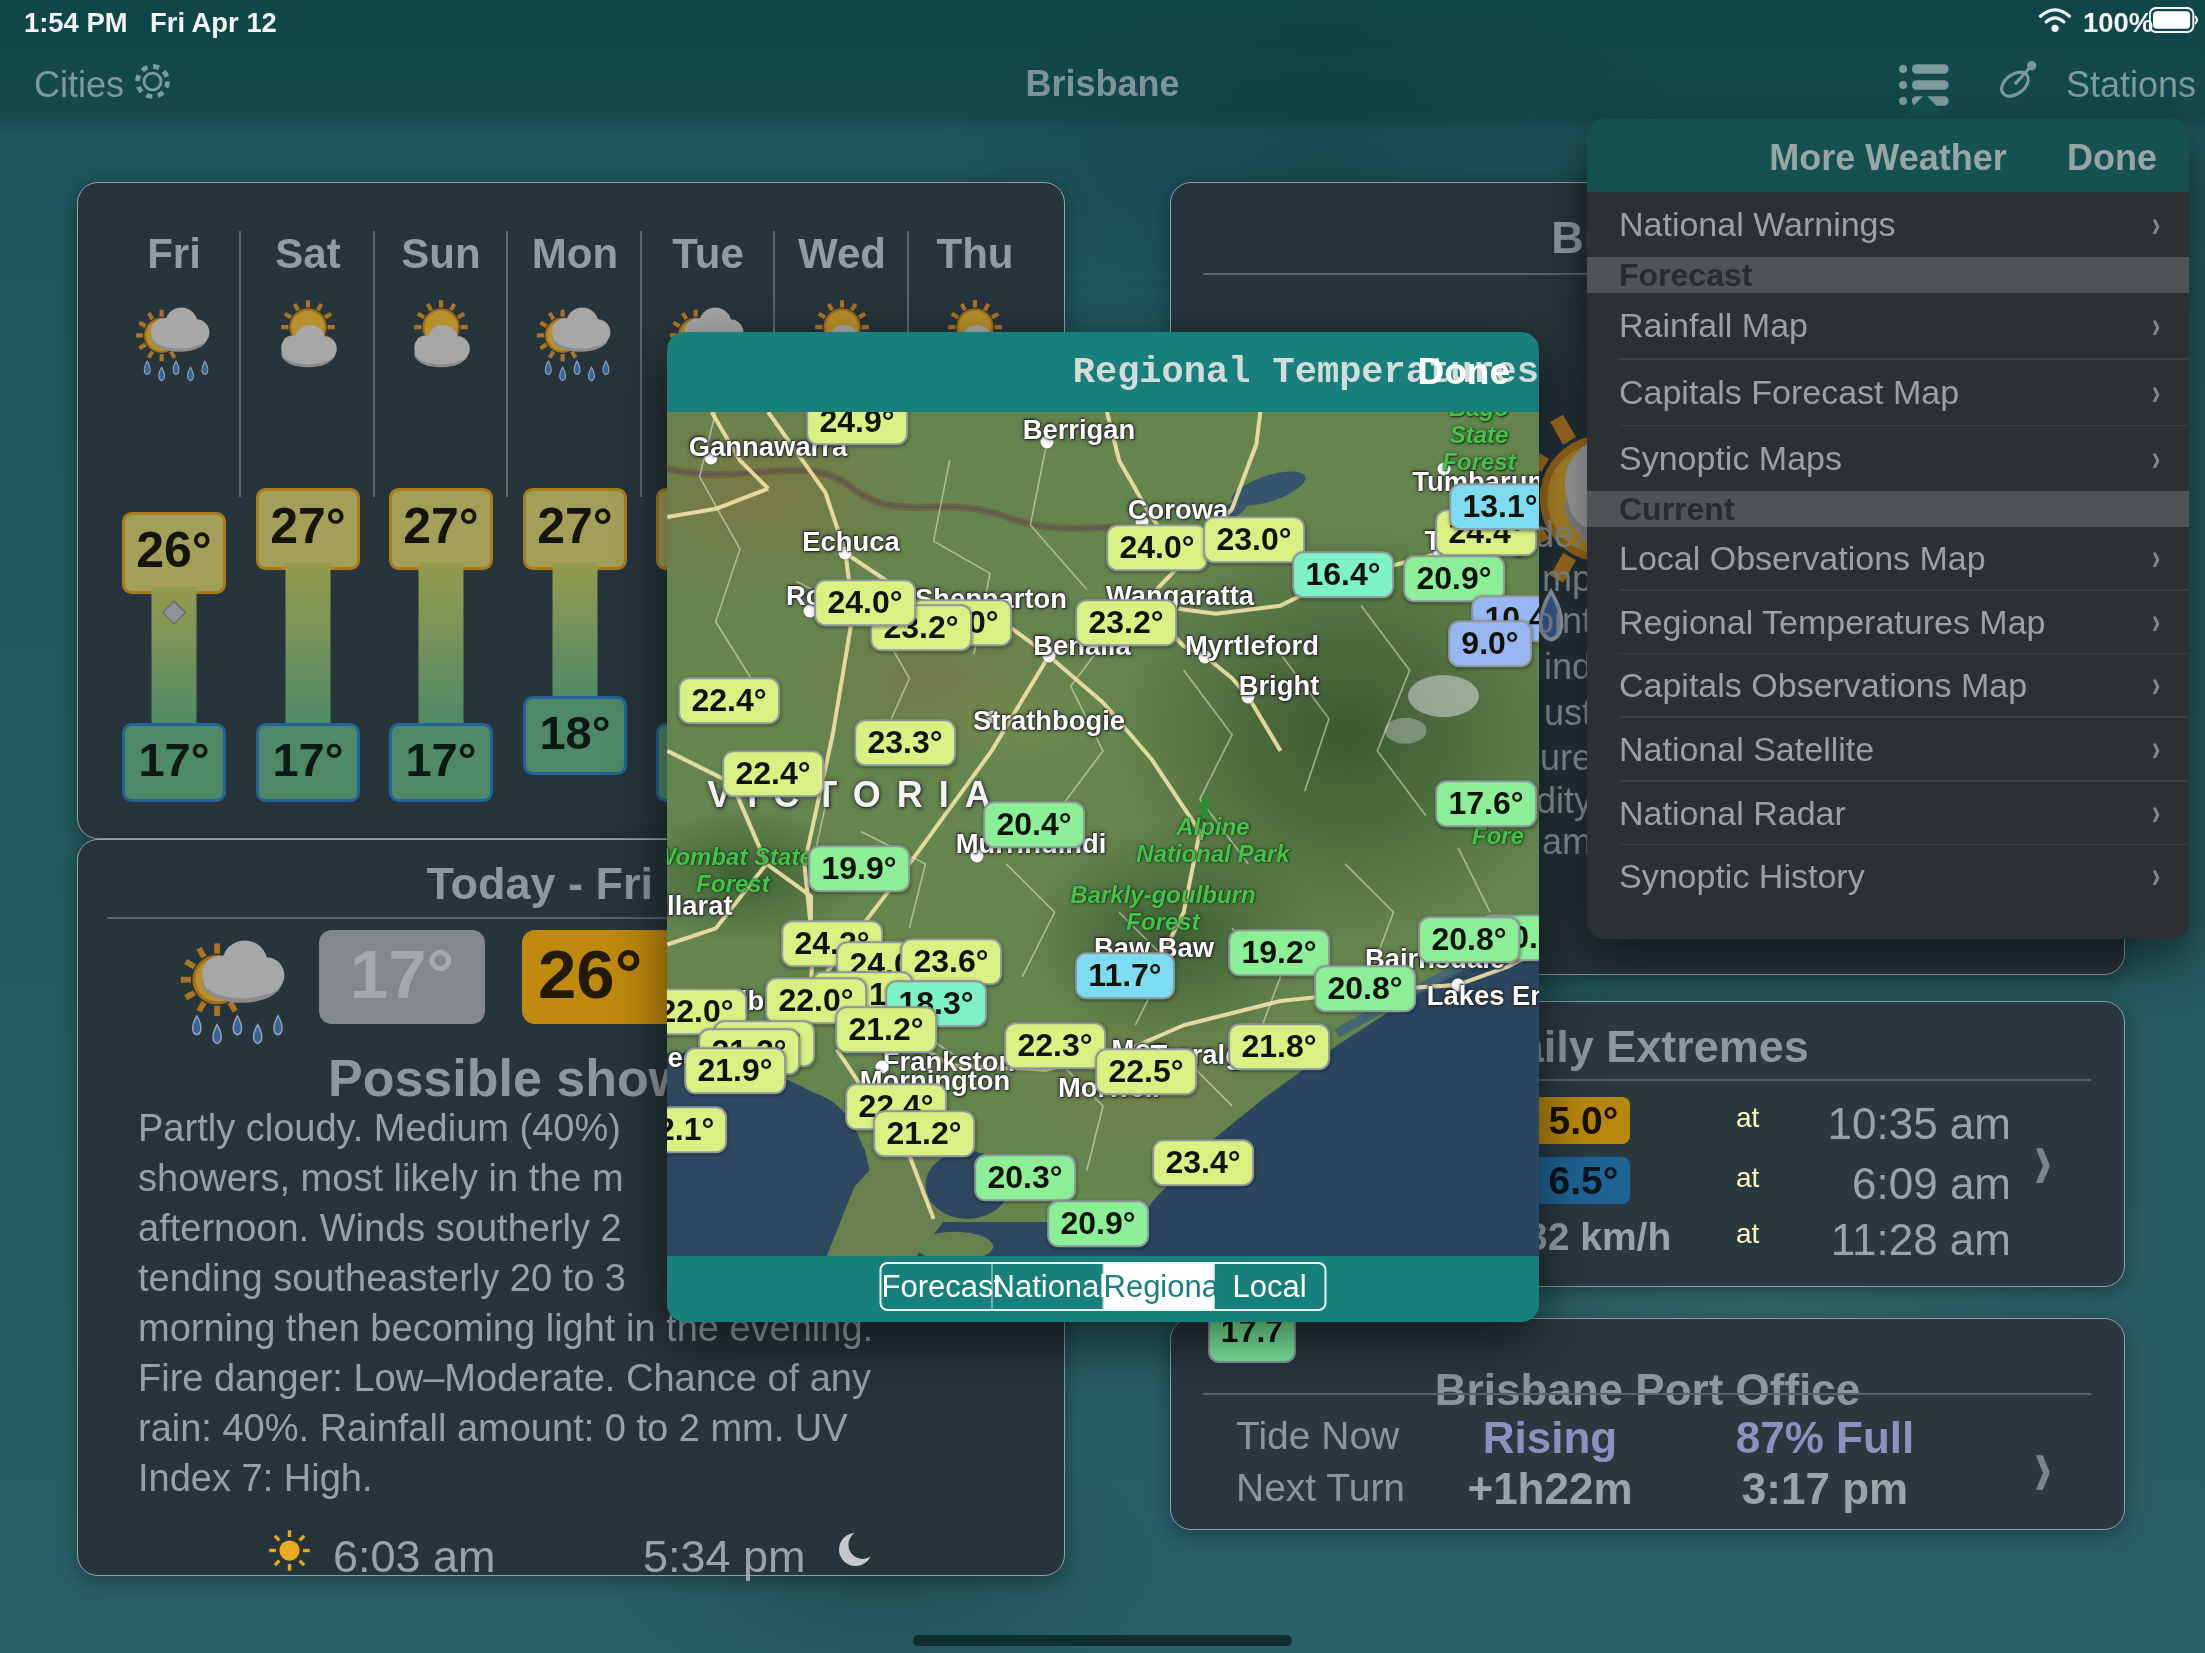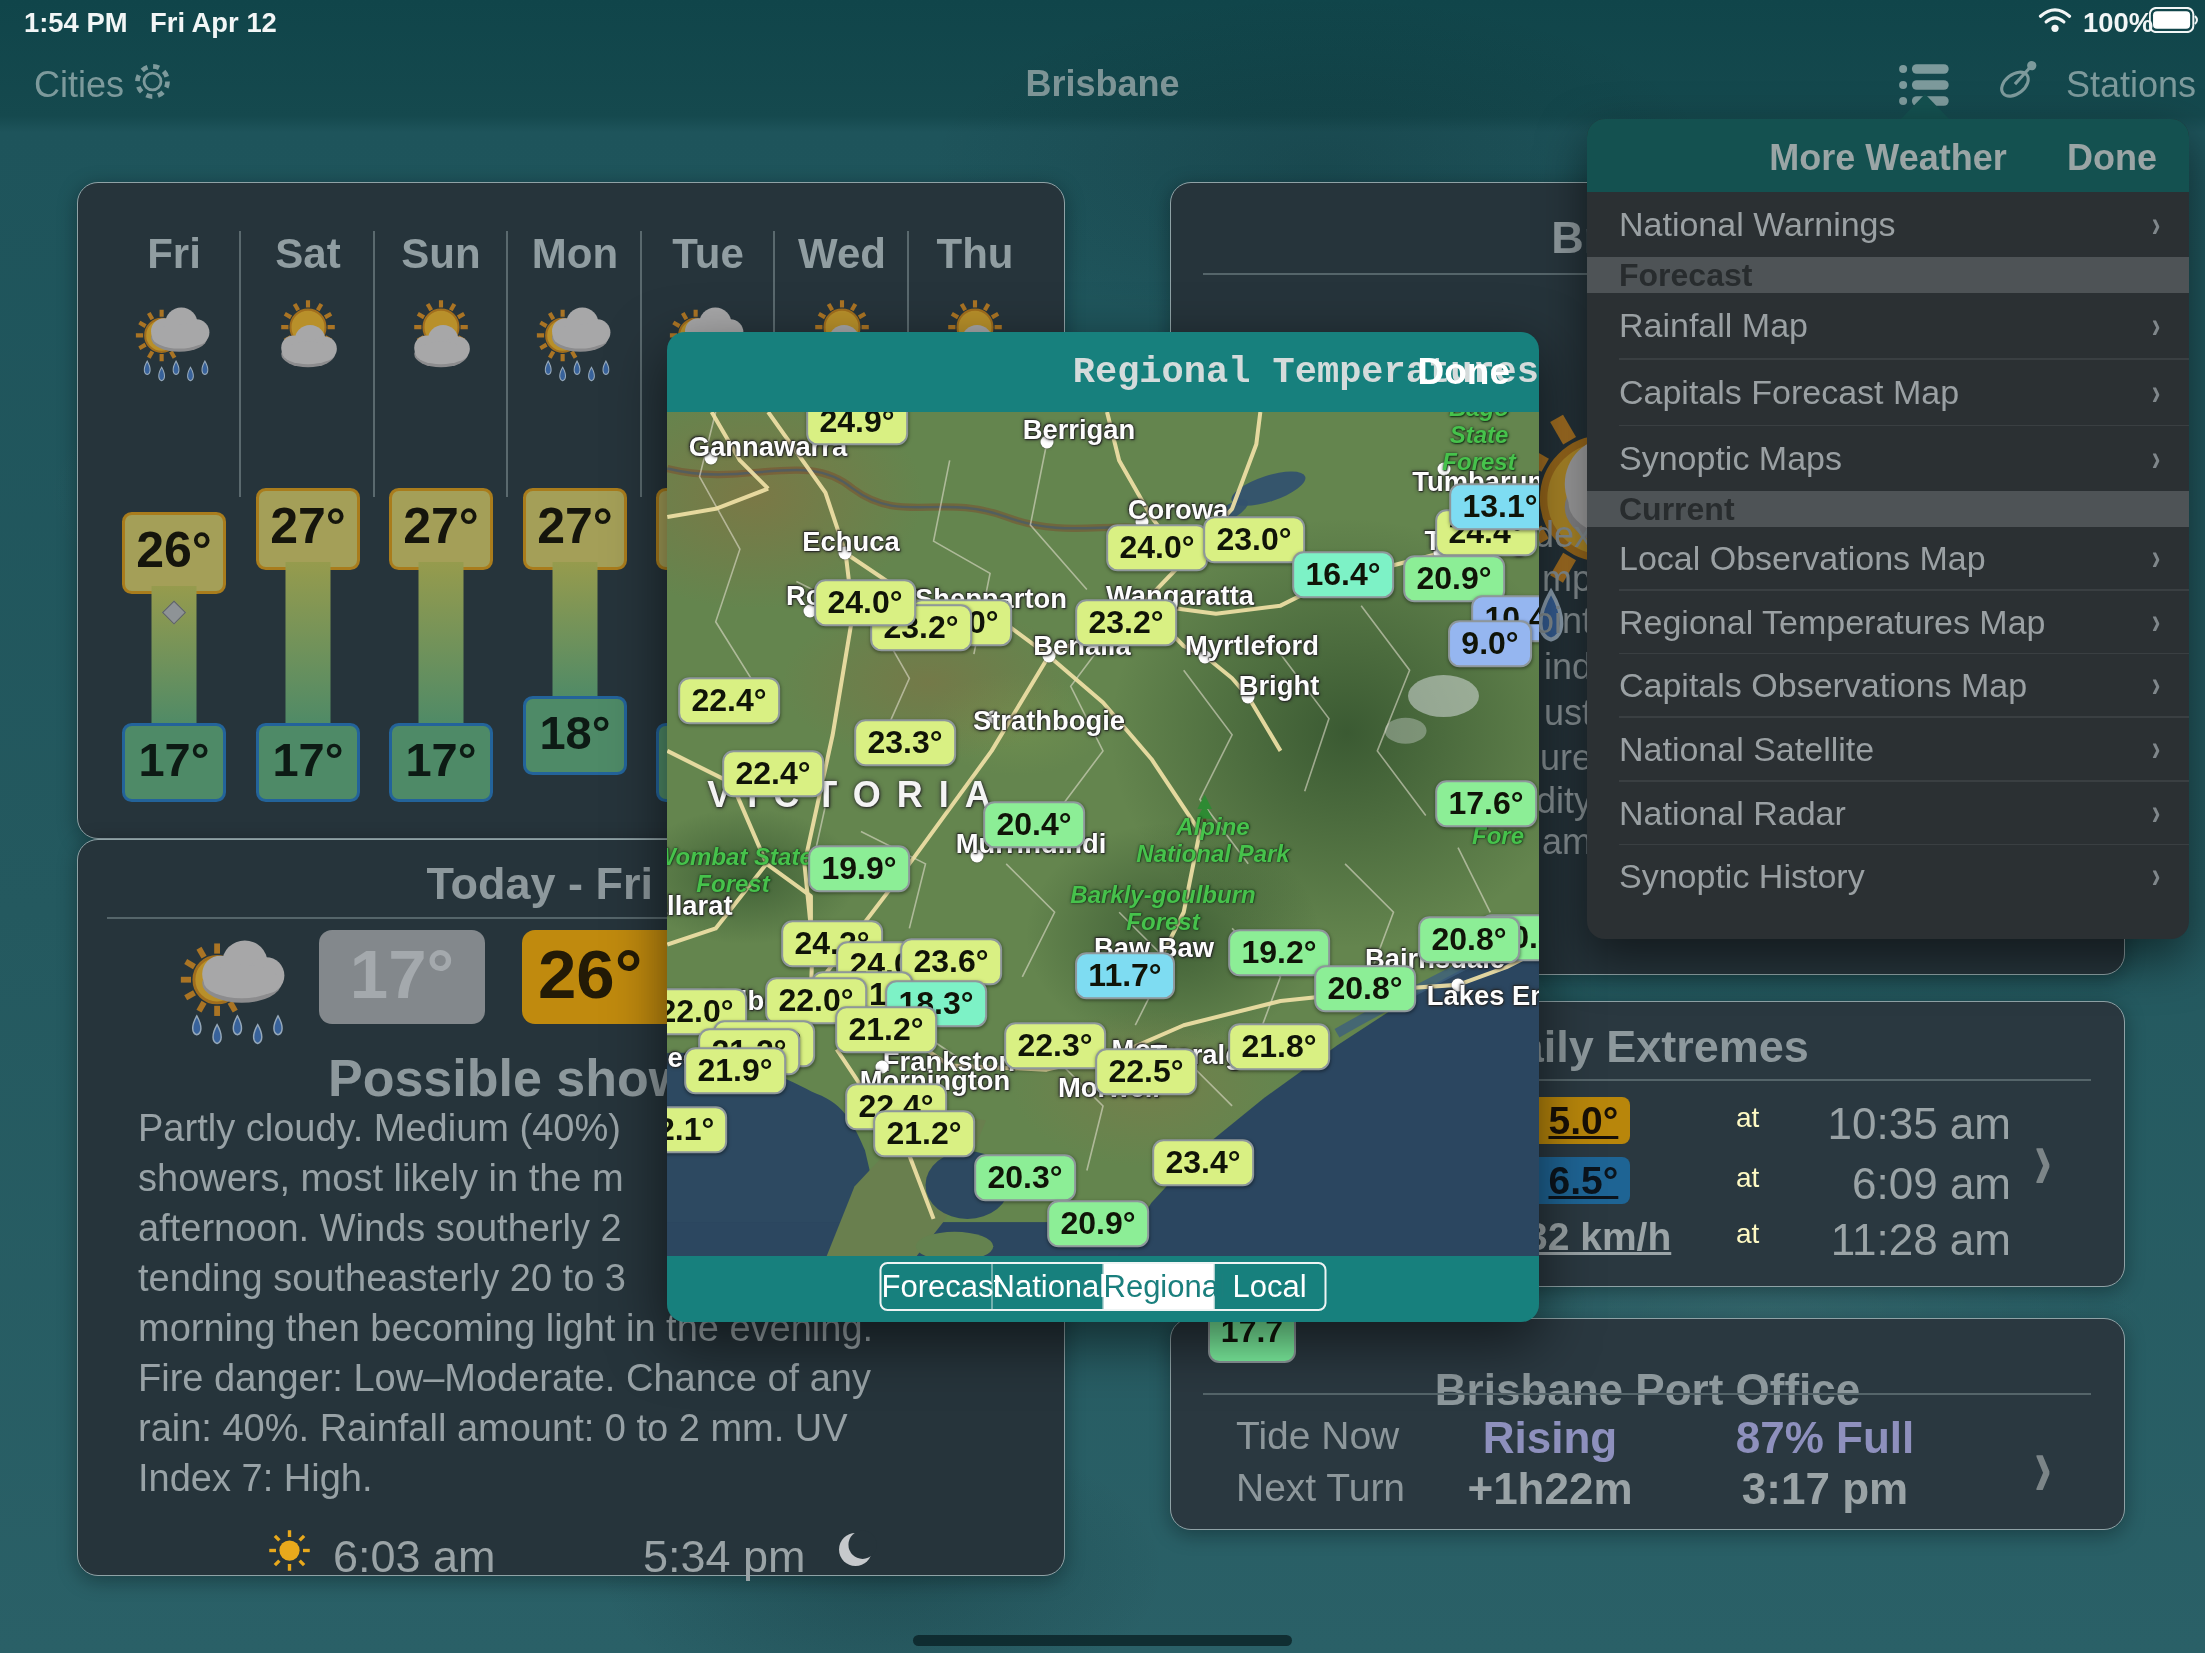--- a/index.html
+++ b/index.html
@@ -31,21 +31,21 @@
   .tbar{position:absolute;left:50%;transform:translateX(-50%);width:45px;background:linear-gradient(180deg,#969b4d,#4e8a67);}
   .diam{position:absolute;left:50%;transform:translateX(-50%) rotate(45deg);width:14.5px;height:14.5px;background:#8e9396;border:1.6px solid #5c6164;}
   .cardttl{color:#8d989c;font-size:45px;font-weight:bold;text-align:center;}
   .hdiv{background:#55656a;height:1.6px;}
   .graybadge{background:#83888c;border-radius:13px;color:#a4a9ad;font-size:69px;font-weight:bold;text-align:center;}
   .orangebadge{background:#c08a0e;border-radius:13px;color:#231a06;font-size:69px;font-weight:bold;}
   .para{color:#98a2a6;font-size:38px;line-height:50px;white-space:nowrap;}
   .suntime{color:#9aa3a6;font-size:45px;}
   
   .frag{position:absolute;color:#8d979b;font-size:36px;right:0;white-space:nowrap;}
-  .exval{border-radius:8px;color:#171007;font-size:39px;font-weight:bold;text-align:right;padding:0 11.3px;line-height:47px;text-decoration:underline;}
+  .exval{border-radius:8px;color:#171007;font-size:39px;font-weight:bold;text-align:right;padding:0 11.3px;line-height:47px;}
   .attxt{color:#fef9c3;font-size:28px;}
   .timetxt{color:#9aa3a6;font-size:44px;}
   .bigchev{color:#7c8588;font-size:89px;font-weight:bold;transform:scaleX(.6);}
   .lav{color:#8e90bd;font-weight:bold;}
   
   .modal{left:667px;top:332px;width:872px;height:990px;border-radius:18px;overflow:hidden;box-shadow:0 19.4px 57px rgba(0,0,0,.55);z-index:40;}
   .mhead{position:absolute;left:0;top:0;width:100%;height:80px;background:#17807d;}
   .mfoot{position:absolute;left:0;bottom:0;width:100%;height:66px;background:#17807d;}
   .mttl{position:absolute;width:100%;text-align:right;top:19.4px;color:#d4dbdb;font-size:37px;font-weight:bold;font-family:Liberation Mono, monospace;}
   .mdone{position:absolute;right:29px;top:19.4px;color:#ffffff;font-size:37px;font-weight:bold;}

